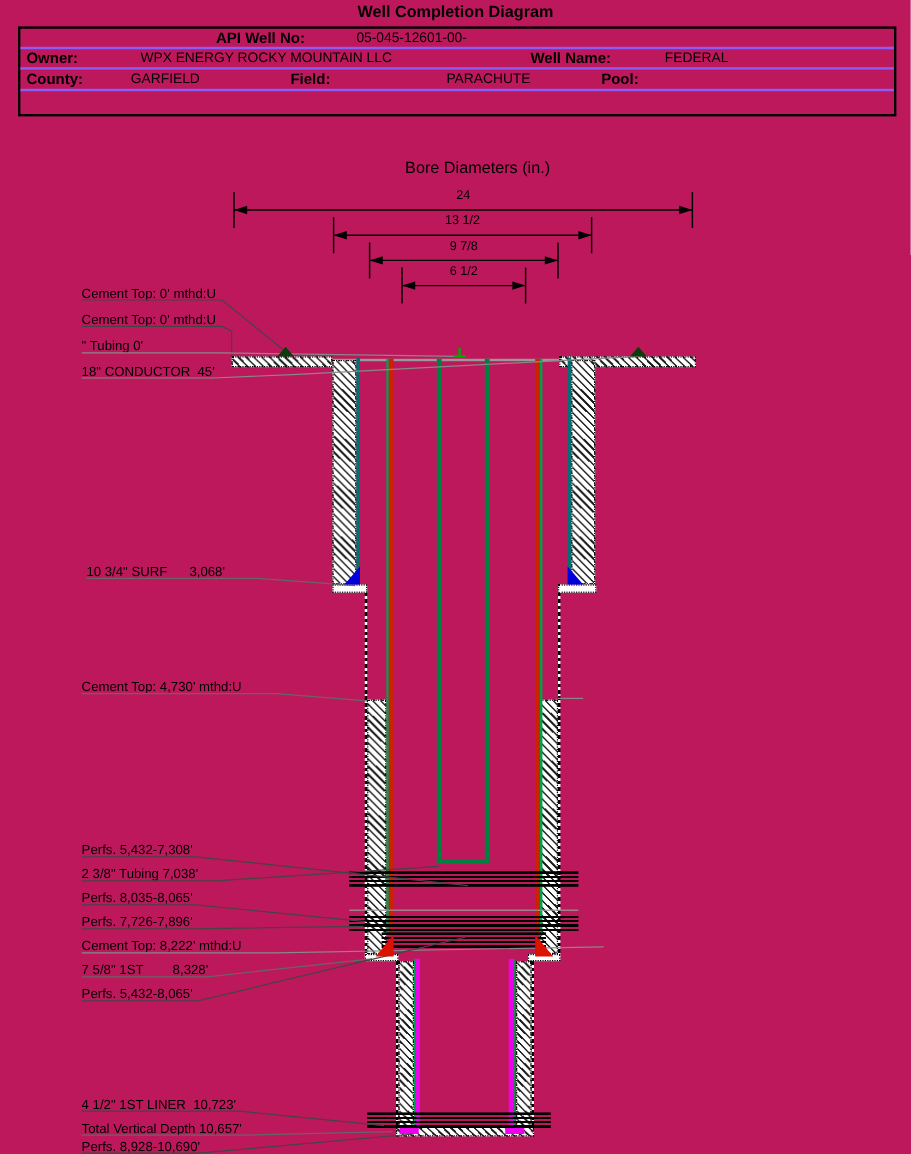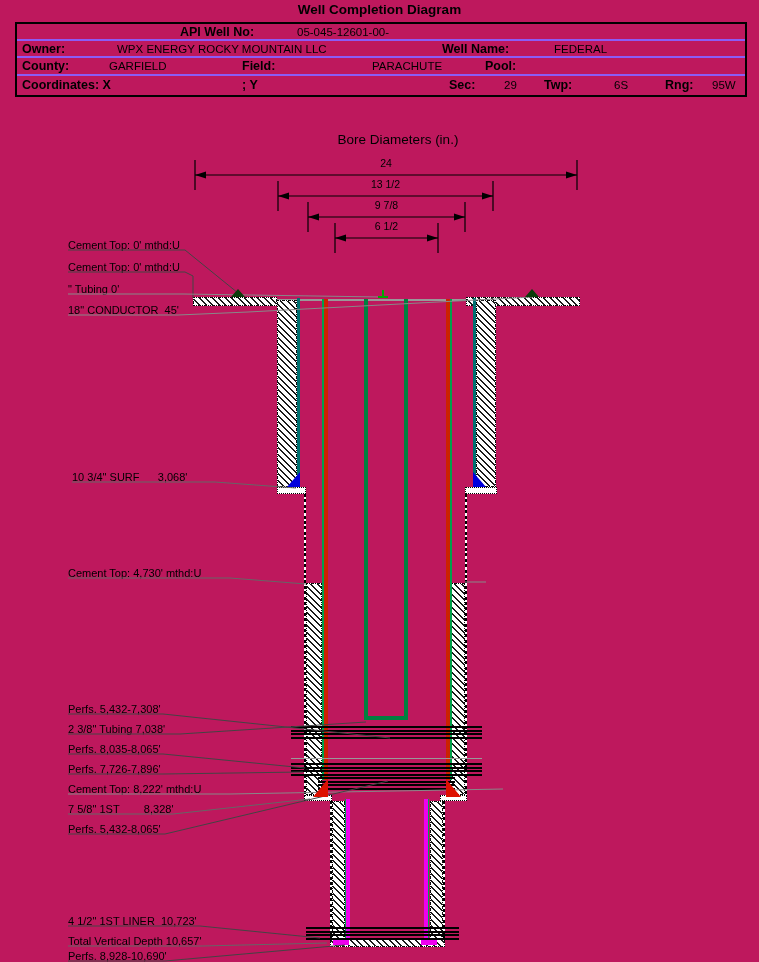--- a/index.html
+++ b/index.html
@@ -47,32 +47,22 @@
       <span class="hlab" style="left:5px;">Owner:</span>
       <span class="hval" style="left:100px;">WPX ENERGY ROCKY MOUNTAIN LLC</span>
       <span class="hlab" style="left:425px;">Well Name:</span>
       <span class="hval" style="left:537px;">FEDERAL</span>
     </div>
     <div class="hrow" style="top:34px;height:16px;">
       <span class="hlab" style="left:5px;">County:</span>
       <span class="hval" style="left:92px;">GARFIELD</span>
       <span class="hlab" style="left:225px;">Field:</span>
       <span class="hval" style="left:355px;">PARACHUTE</span>
-      <span class="hlab" style="left:468px;">Pool:</span>
+      <span class="hlab" style="left:484px;">Pool:</span>
       <span class="hval" style="left:545px;"></span>
-    </div>
-    <div class="hrow" style="top:52px;height:17px;border-bottom:none;">
-      <span class="hlab" style="left:5px;">Coordinates: X</span>
-      <span class="hlab" style="left:225px;">; Y</span>
-      <span class="hlab" style="left:432px;">Sec:</span>
-      <span class="hval" style="left:487px;">29</span>
-      <span class="hlab" style="left:527px;">Twp:</span>
-      <span class="hval" style="left:597px;">6S</span>
-      <span class="hlab" style="left:648px;">Rng:</span>
-      <span class="hval" style="left:695px;">95W</span>
     </div>
   </div>
 
 
   <div class="abs" id="bore-title">Bore Diameters (in.)</div>
   <div class="dimlbl" style="left:195px;width:382px;top:157px;">24</div>
   <div class="dimlbl" style="left:278px;width:215px;top:178px;">13 1/2</div>
   <div class="dimlbl" style="left:308px;width:157px;top:199px;">9 7/8</div>
   <div class="dimlbl" style="left:335px;width:103px;top:220px;">6 1/2</div>
 

